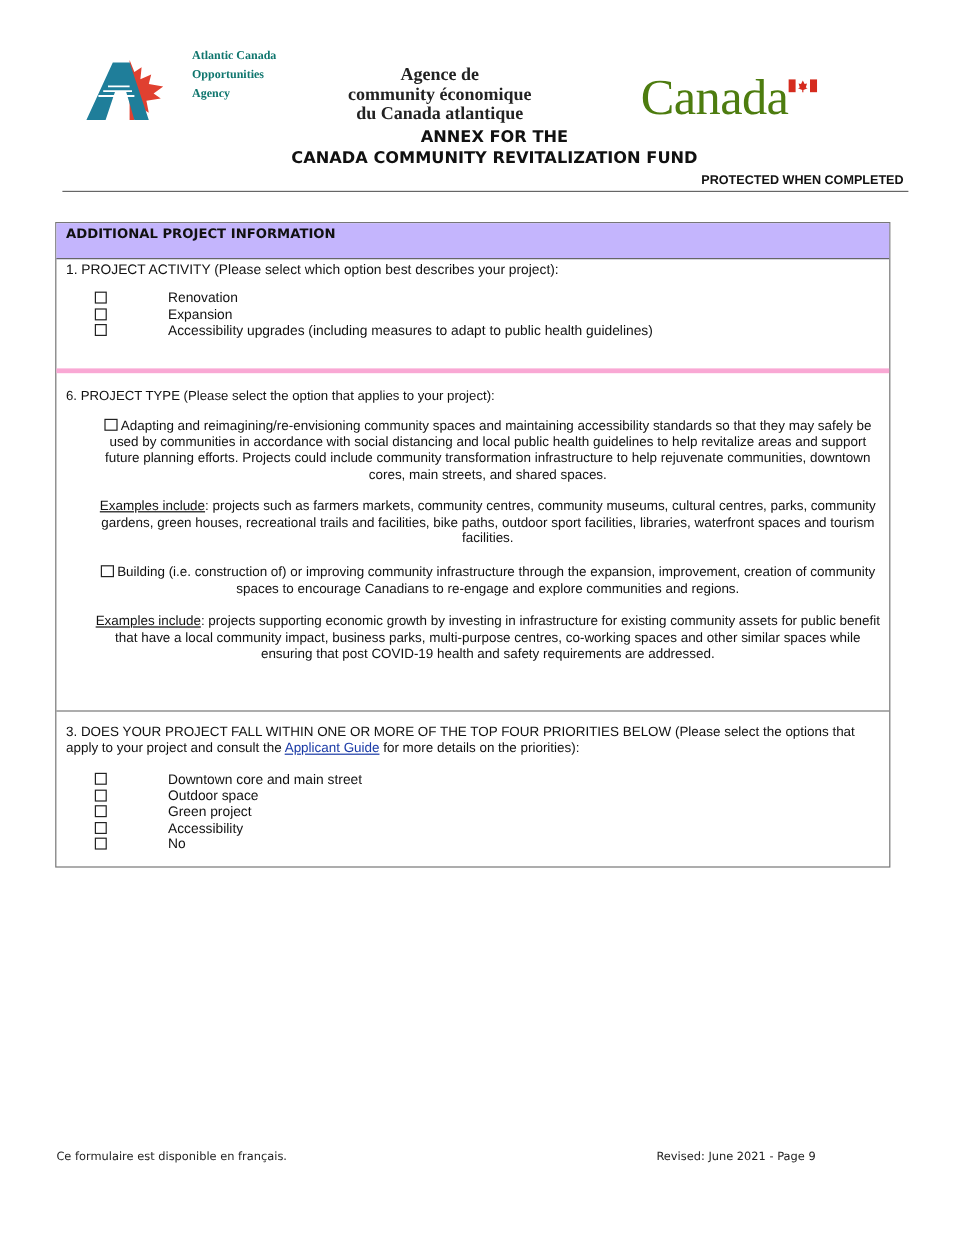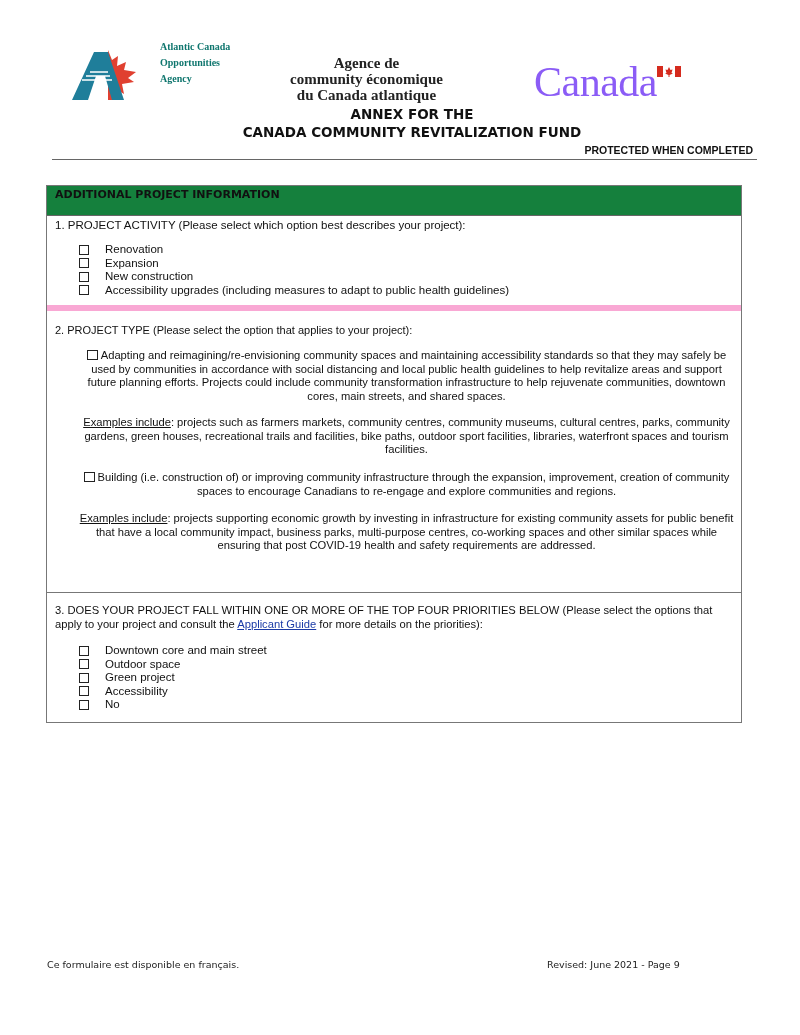--- a/index.html
+++ b/index.html
@@ -1,40 +1,40 @@
 <!DOCTYPE html>
 <html><head>
 <meta charset="utf-8">
 <style>
   html, body { margin: 0; padding: 0; background: #ffffff; }
   body { width: 800px; height: 1035px; position: relative; overflow: hidden; font-family: "Liberation Sans", sans-serif; color: #111; }
 
   .logo-acoa { position: absolute; left: 68px; top: 46px; width: 72px; height: 56px; }
   .agency-en { position: absolute; left: 160px; top: 39px; font-family: "Liberation Serif", serif; font-weight: bold; font-size: 10px; line-height: 16px; color: #0f766e; }
   .agency-fr { position: absolute; left: 290px; top: 55px; font-family: "Liberation Serif", serif; font-weight: bold; font-size: 15px; line-height: 16px; color: #222; text-align: center; }
-  .wordmark { position: absolute; left: 534px; top: 60px; font-family: "Liberation Serif", serif; font-size: 42px; line-height: 44px; color: #8b5cf6; letter-spacing: -0.5px; }
+  .wordmark { position: absolute; left: 534px; top: 60px; font-family: "Liberation Serif", serif; font-size: 42px; line-height: 44px; color: #4d7c0f; letter-spacing: -0.5px; }
   .flag { position: absolute; left: 657px; top: 66px; width: 24px; height: 11px; }
 
   .title-line1 { position: absolute; left: 0; width: 824px; top: 106px; text-align: center; font-family: "DejaVu Sans", sans-serif; font-weight: bold; font-size: 13.5px; }
   .title-line2 { position: absolute; left: 0; width: 824px; top: 124px; text-align: center; font-family: "DejaVu Sans", sans-serif; font-weight: bold; font-size: 13.5px; }
   .protected { position: absolute; right: 47px; top: 144px; font-weight: bold; font-size: 10.5px; }
   .rule { position: absolute; left: 52px; top: 159px; width: 705px; height: 1px; background: #666; }
 
   .form-box { position: absolute; left: 46px; top: 185px; width: 696px; height: 538px; border: 1px solid #777; box-sizing: border-box; }
-  .section-header { position: absolute; left: 0; top: 0; width: 100%; height: 30px; background: #15803d; border-bottom: 1px solid #666; box-sizing: border-box; }
+  .section-header { position: absolute; left: 0; top: 0; width: 100%; height: 30px; background: #c4b5fd; border-bottom: 1px solid #666; box-sizing: border-box; }
   .section-header span { position: absolute; left: 8px; top: 2px; font-family: "DejaVu Sans", sans-serif; font-weight: bold; font-size: 11px; }
 
   .q { position: absolute; left: 0; width: 100%; box-sizing: border-box; }
-  .q1 { top: 30px; height: 95px; border-bottom: 6px solid #f9a8d4; }
+  .q1 { top: 30px; height: 95px; border-bottom: 4px solid #f9a8d4; }
   .q2 { top: 125px; height: 282px; border-bottom: 1px solid #777; }
   .q3 { top: 407px; height: 130px; }
 
   .qtext { position: absolute; left: 8px; font-size: 11.5px; line-height: 14px; }
   .cb-list { position: absolute; left: 32px; }
-  .cb-row { height: 13.5px; display: flex; align-items: center; font-size: 11.5px; }
+  .cb-row { height: 13.5px; display: flex; align-items: flex-start; font-size: 11.5px; gap: 35px; }
   .cb { width: 10px; height: 10px; border: 1px solid #222; box-sizing: border-box; margin-right: 16px; flex: none; }
   .cb-label { line-height: 13.5px; }
 
   .para { position: absolute; left: 32px; width: 655px; font-size: 11.2px; line-height: 13.6px; text-align: center; }
   .para .cb-inline { display: inline-block; width: 11px; height: 10px; border: 1.5px solid #222; box-sizing: border-box; vertical-align: -1px; margin-right: 3px; }
   .u { text-decoration: underline; }
   a.link { color: #1a3aa6; text-decoration: underline; }
 
   .footer-left { position: absolute; left: 47px; top: 959px; font-family: "DejaVu Sans", sans-serif; font-size: 9.5px; color: #222; }
   .footer-right { position: absolute; left: 527px; top: 959px; font-family: "DejaVu Sans", sans-serif; font-size: 9.5px; color: #222; padding-left: 20px; }
@@ -80,31 +80,27 @@
       <div class="cb-row">
         <span class="cb"></span>
         <span class="cb-label">Renovation</span>
       </div>
       <div class="cb-row">
         <span class="cb"></span>
         <span class="cb-label">Expansion</span>
       </div>
       <div class="cb-row">
         <span class="cb"></span>
-        <span class="cb-label">New construction</span>
-      </div>
-      <div class="cb-row">
-        <span class="cb"></span>
         <span class="cb-label">Accessibility upgrades (including measures to adapt to public health guidelines)</span>
       </div>
     </div>
   </div>
 
   <div class="q q2">
-    <div class="qtext" style="top:12px; font-size:11px;">2. PROJECT TYPE (Please select the option that applies to your project):</div>
+    <div class="qtext" style="top:12px; font-size:11px;">6. PROJECT TYPE (Please select the option that applies to your project):</div>
     <div class="para" style="top:38px;">
       <span class="cb-inline"></span><span>Adapting and reimagining/re-envisioning community spaces and maintaining accessibility standards so that they may safely be used by communities in accordance with social distancing and local public health guidelines to help revitalize areas and support future planning efforts. Projects could include community transformation infrastructure to help rejuvenate communities, downtown cores, main streets, and shared spaces.</span>
     </div>
     <div class="para" style="top:160px;">
       <span class="cb-inline"></span><span>Building (i.e. construction of) or improving community infrastructure through the expansion, improvement, creation of community spaces to encourage Canadians to re-engage and explore communities and regions.</span>
     </div>
     <div class="para" style="top:105px;">
       <span class="u">Examples include</span><span>: projects such as farmers markets, community centres, community museums, cultural centres, parks, community gardens, green houses, recreational trails and facilities, bike paths, outdoor sport facilities, libraries, waterfront spaces and tourism facilities.</span>
     </div>
     <div class="para" style="top:201px;">

